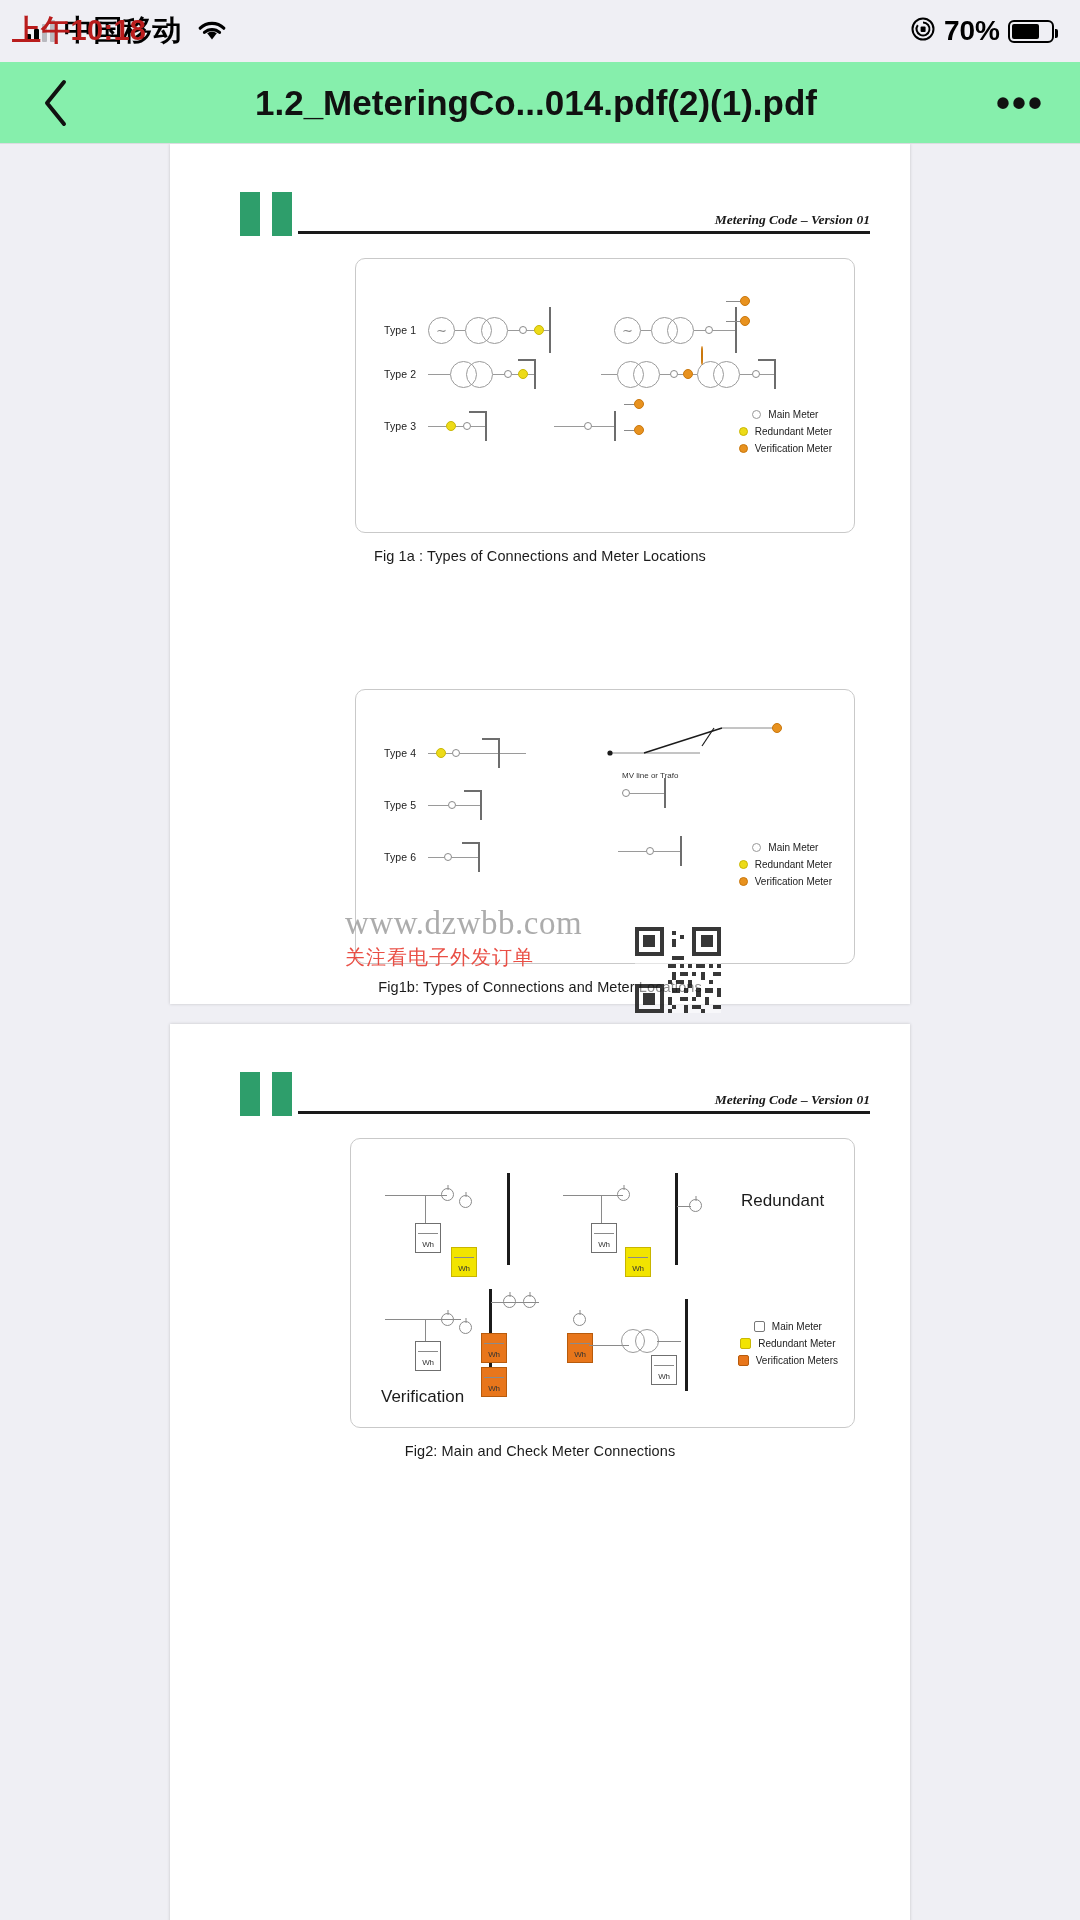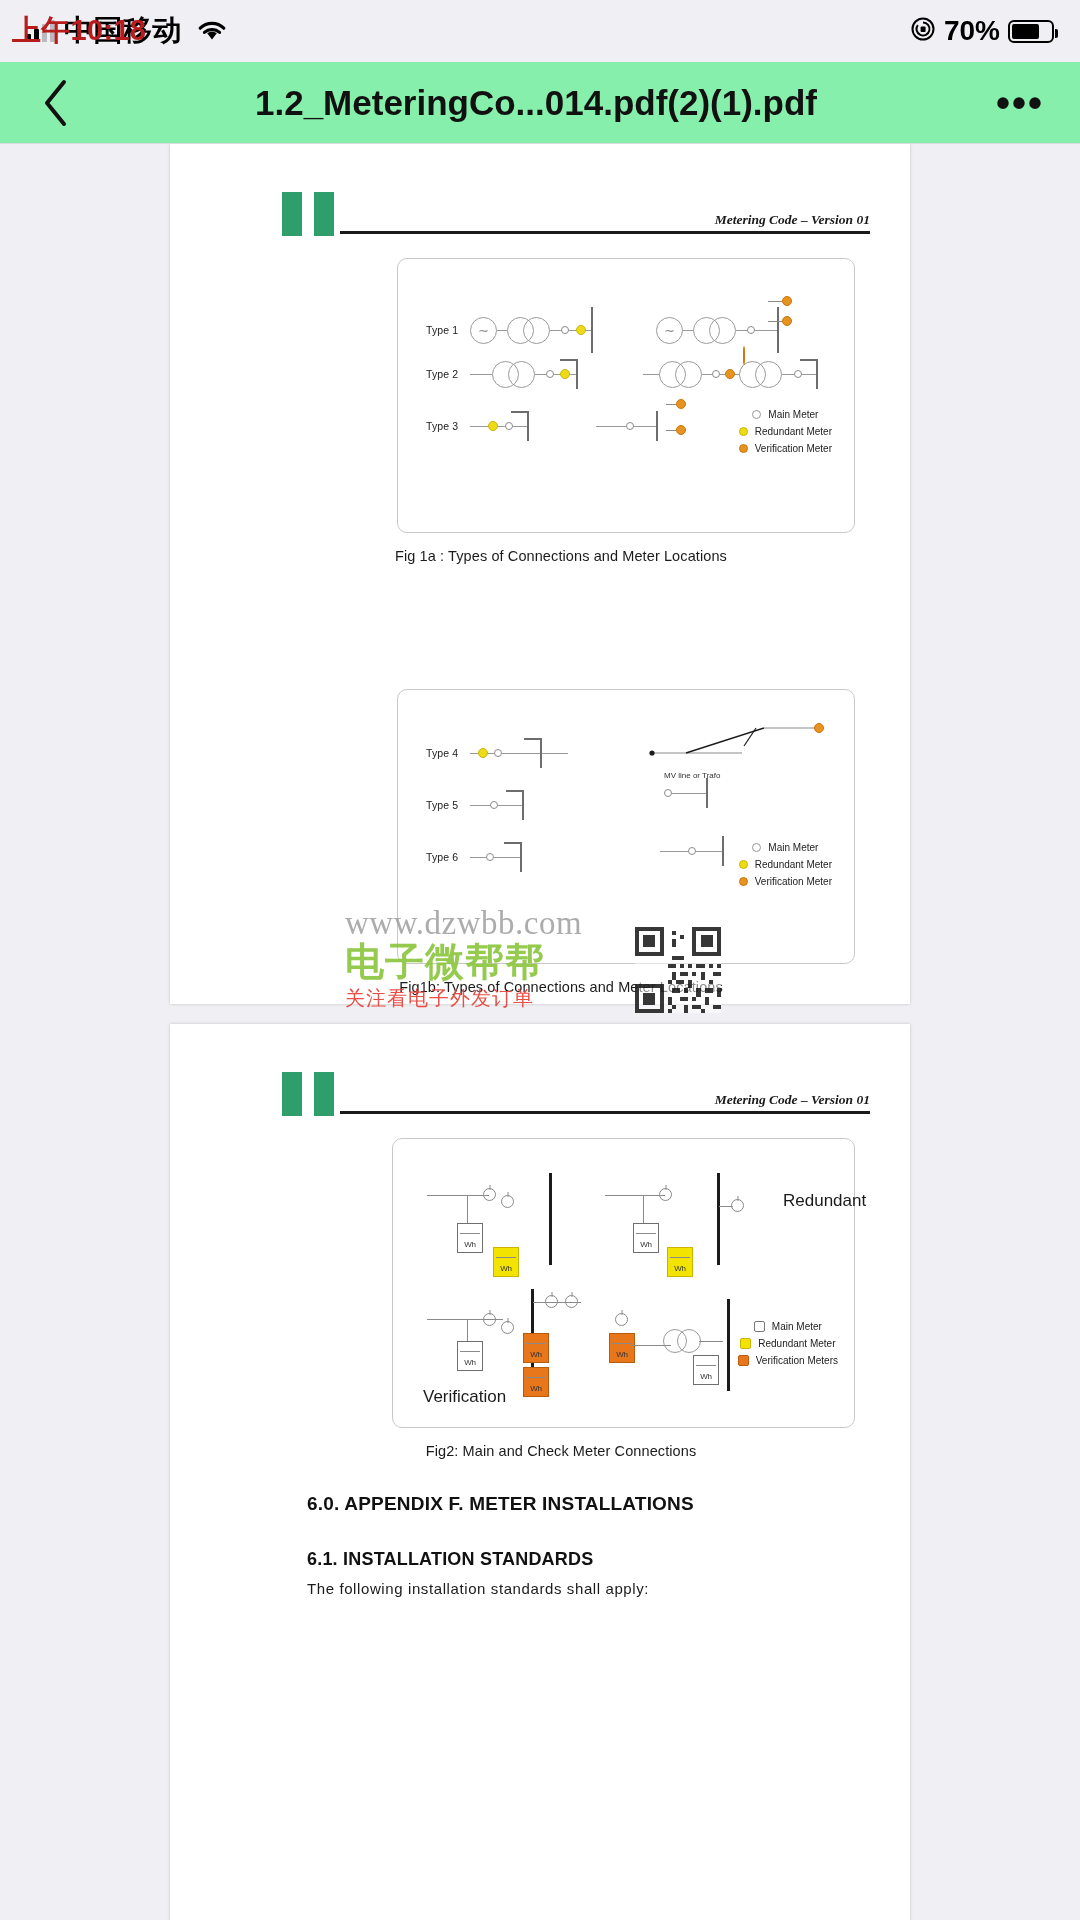--- a/index.html
+++ b/index.html
@@ -76,21 +76,20 @@
     position:absolute; top:144px; left:0; right:0; bottom:0;
     background:#efeff4;
     overflow:hidden;
   }
   .page {
     background:#fff;
     width:740px;
     margin:16px auto 20px auto;
     position:relative;
     box-shadow:0 0 3px rgba(0,0,0,.18);
-    padding-left:42px;
   }
   .page-1 { height:860px; margin-top:0; }
   .page-2 { height:1000px; }
 
   
   .pg-header {
     display:flex; align-items:flex-end;
     padding:48px 40px 0 70px;
     position:relative;
   }
@@ -595,31 +594,25 @@
         </div>
         <div class="lg-item">
           <span class="lg-sw-box lg-b-ver"></span>
           <span class="lg-txt">Verification Meters</span>
         </div>
       </div>
     </div>
 
     <div class="fig-cap">Fig2: Main and Check Meter Connections</div>
 
-    <div class="body-copy">
-      <div class="h-major">6.0.  APPENDIX F. METER INSTALLATIONS</div>
-      <div class="h-minor">6.1. INSTALLATION STANDARDS</div>
-      <div class="p-lead">The following installation standards shall apply:</div>
-    </div>
   </div>
 </div>
 
 <div class="watermark">
   <div class="wm-url">www.dzwbb.com</div>
-  <div class="wm-cn">电子微帮帮</div>
   <div class="wm-red">关注看电子外发订单</div>
   <svg class="wm-qr" viewBox="0 0 21 21">
     <rect width="21" height="21" fill="#fff" opacity="0.55"></rect>
     <g fill="#222" class="wm-qr-cell">
       <rect x="0" y="0" width="7" height="1"></rect>
         <rect x="0" y="6" width="7" height="1"></rect>
       <rect x="0" y="0" width="1" height="7"></rect>
         <rect x="6" y="0" width="1" height="7"></rect>
       <rect x="2" y="2" width="3" height="3"></rect>
       <rect x="14" y="0" width="7" height="1"></rect>

